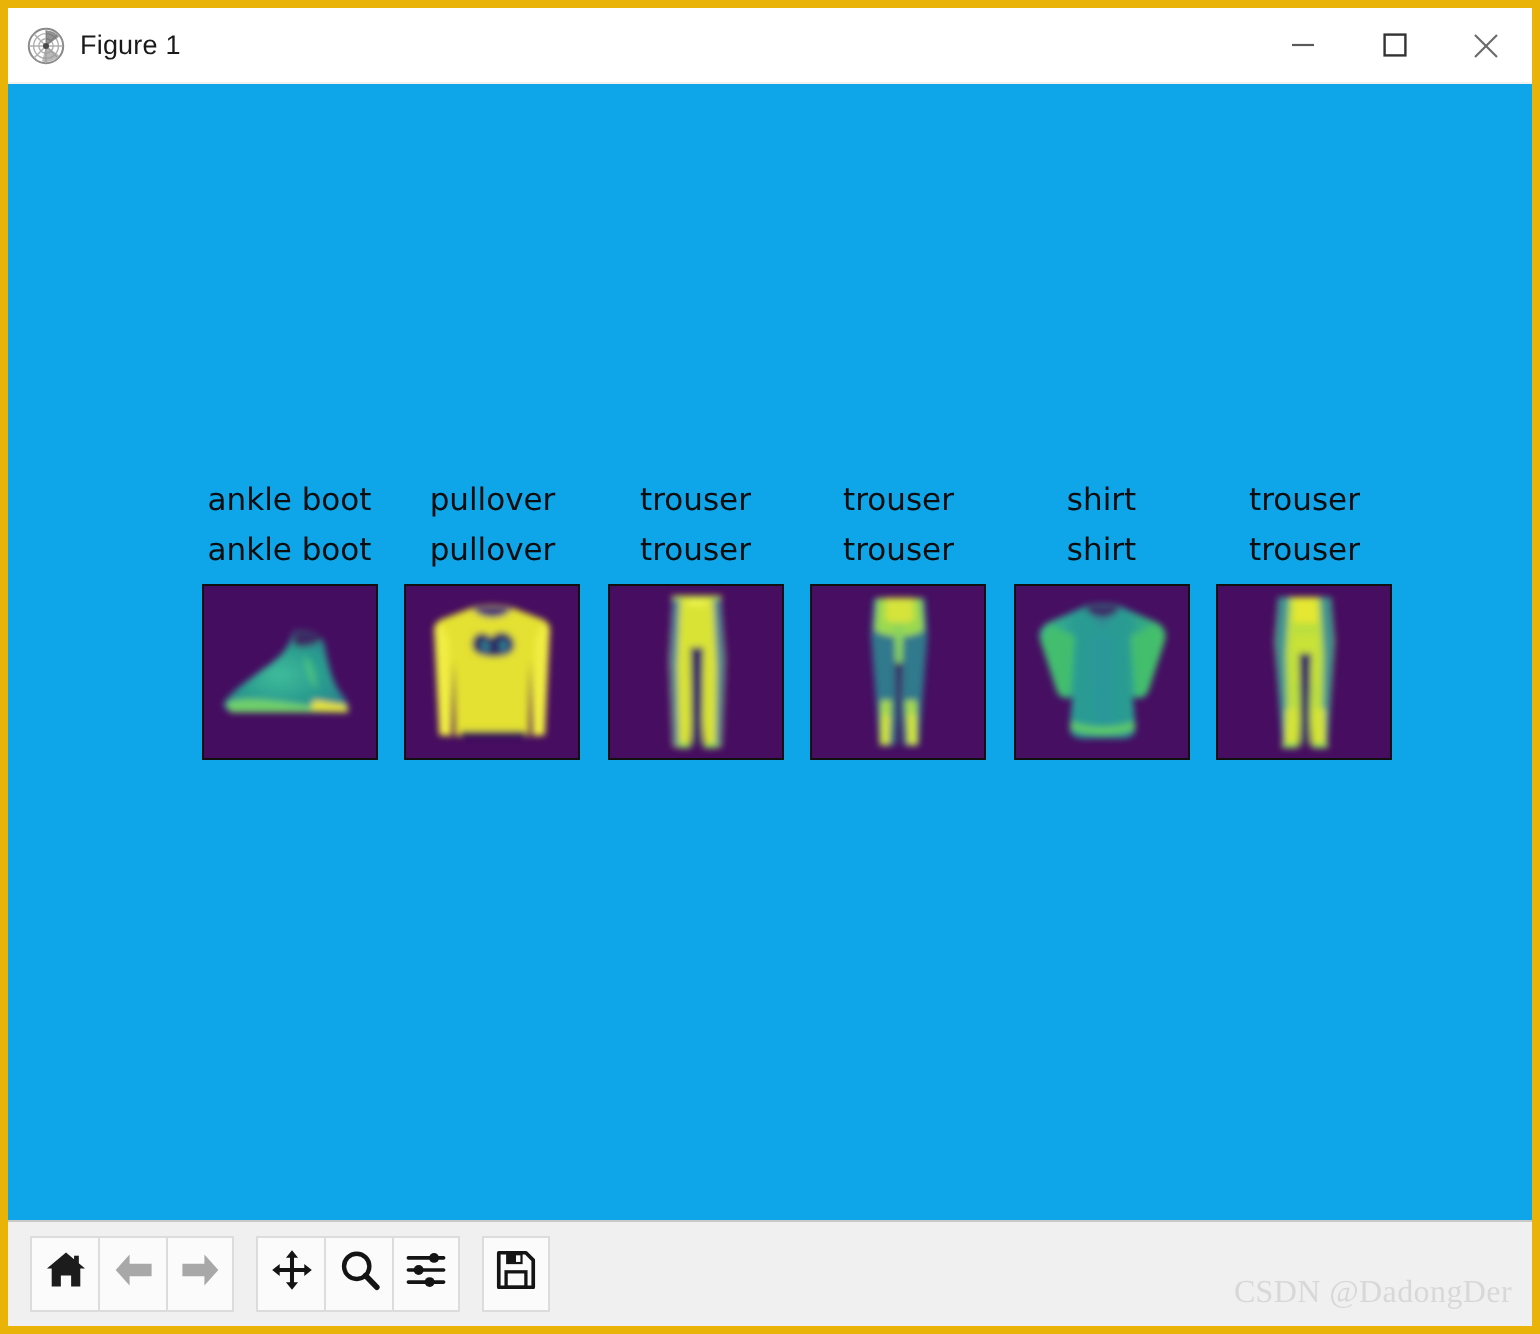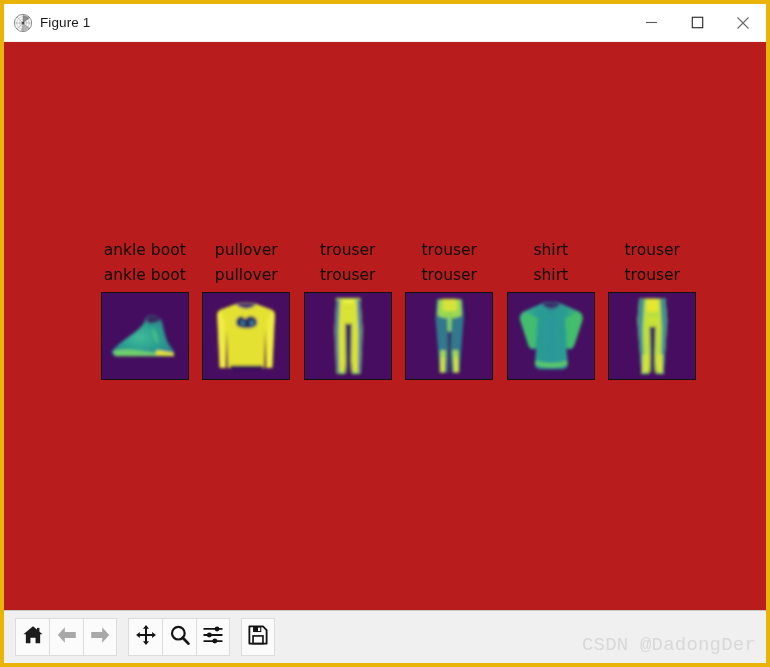--- a/index.html
+++ b/index.html
@@ -64,21 +64,21 @@
     height: 37px;
     display: flex;
     align-items: center;
     justify-content: center;
     cursor: default;
   }
 
   
   #figure-canvas {
     flex: 1 1 auto;
-    background: #b91c1c;
+    background: #0ea5e9;
     position: relative;
     overflow: hidden;
   }
 
   
   #grid {
     position: absolute;
     left: 90px;
     top: 196px;
     width: 610px;
@@ -140,22 +140,22 @@
   }
   .tbbtn:last-child { border-right-width: 1px; }
   .tbsep {
     width: 11px;
     height: 38px;
   }
   #watermark {
     position: absolute;
     right: 10px;
     bottom: 7px;
-    font-family: Liberation Mono, monospace;
-    font-size: 19px;
+    font-family: Liberation Serif, serif;
+    font-size: 16px;
     color: #d8d8d8;
     letter-spacing: 0.2px;
     user-select: none;
   }
 </style>
 </head>
 <body>
 
 <div id="window">
 

